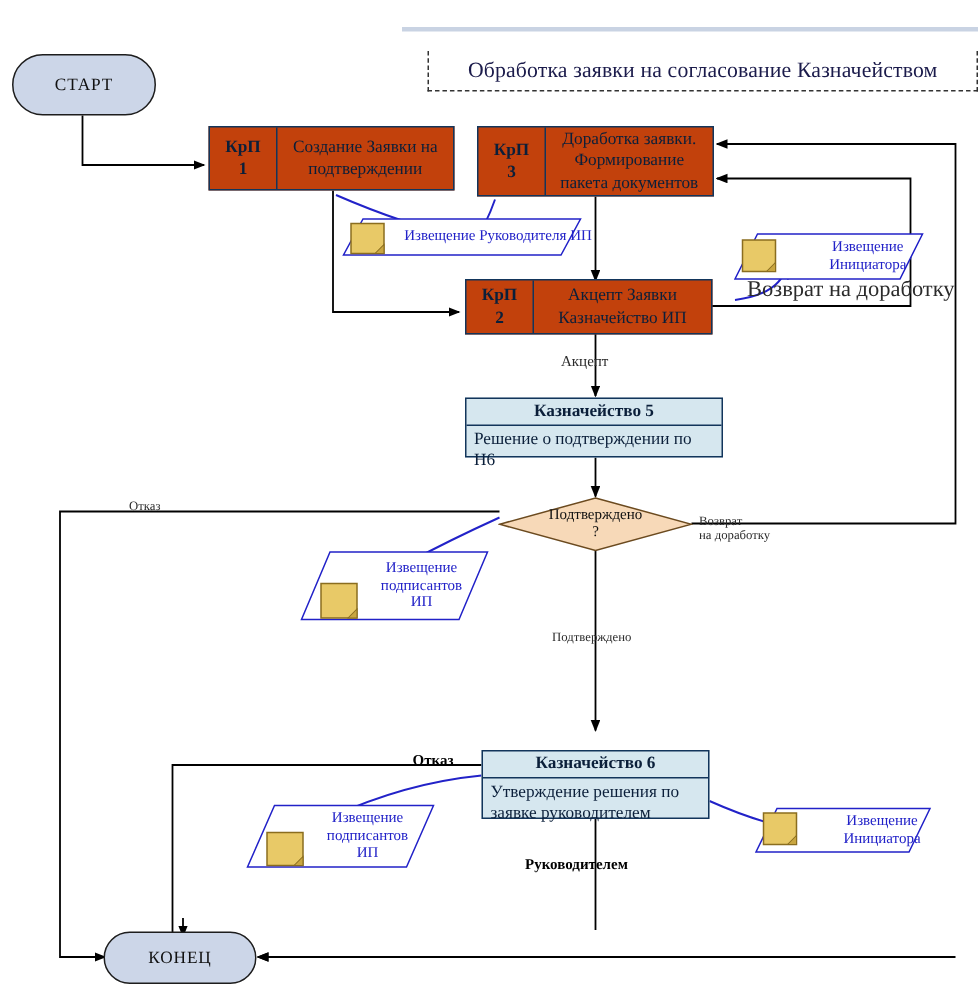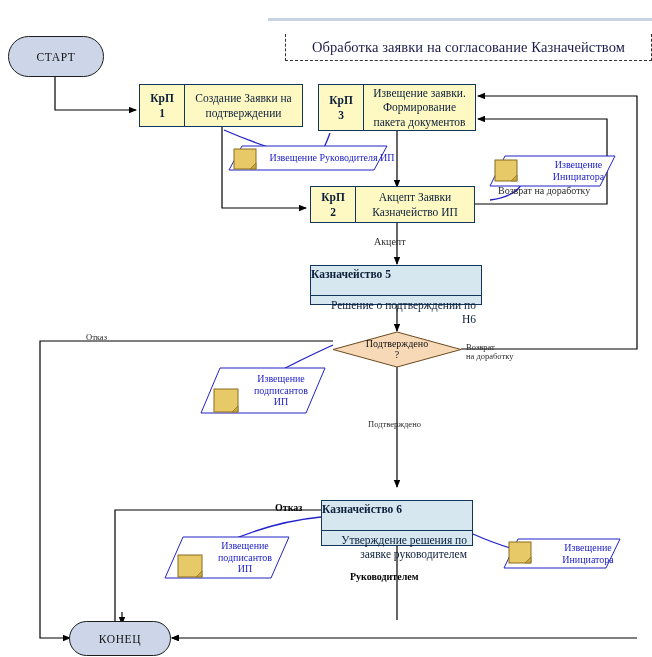--- a/index.html
+++ b/index.html
@@ -15,31 +15,31 @@
              border:1px dashed #333;border-top:none;box-sizing:border-box;
              display:flex;align-items:center;justify-content:center;}
   .title-box .t{font-size:14.5px;color:#1b1b4b;white-space:nowrap;letter-spacing:.1px;}
 
   
   .terminal{border:1px solid #1d1d1d;background:#ccd6e8;border-radius:22px;
             display:flex;align-items:center;justify-content:center;}
   .terminal span{font-size:11.5px;color:#111;letter-spacing:.6px;}
 
   
-  .proc{border:1px solid #12355b;background:#fef9c3;display:flex;}
+  .proc{border:1px solid #12355b;background:#c2410c;display:flex;}
   .proc .code{width:44px;border-right:1px solid #12355b;display:flex;flex-direction:column;
               align-items:center;justify-content:center;font-weight:bold;font-size:11.5px;color:#0b1f3a;line-height:1.25;}
   .proc .body{flex:1;display:flex;align-items:center;justify-content:center;text-align:center;
               font-size:11.5px;color:#0b1f3a;line-height:1.22;padding:0 4px;}
 
   
   .hproc{border:1px solid #12355b;background:#d6e7ef;display:flex;flex-direction:column;}
-  .hproc .hd{border-bottom:1px solid #12355b;text-align:left;font-weight:bold;font-size:11.5px;
-             color:#0b1f3a;padding:2px 0 15px;}
-  .hproc .bd{flex:1;display:flex;align-items:center;justify-content:center;text-align:right;
+  .hproc .hd{border-bottom:1px solid #12355b;text-align:center;font-weight:bold;font-size:11.5px;
+             color:#0b1f3a;padding:2px 0 3px;}
+  .hproc .bd{flex:1;display:flex;align-items:center;justify-content:center;text-align:left;
              font-size:11.5px;color:#0b1f3a;line-height:1.22;padding:2px 5px;}
 
   
   .diamond-wrap{position:absolute;}
   .diamond-txt{position:absolute;left:0;top:0;width:100%;height:100%;
                display:flex;flex-direction:column;align-items:center;justify-content:center;
                font-size:10px;color:#111;line-height:1.05;}
 
   
   .doc{position:absolute;}
@@ -160,21 +160,21 @@
       <span>1</span>
     </div>
     <div class="body">Создание Заявки на подтверждении</div>
   </div>
 
   <div class="node proc" style="left:318px;top:84px;width:158px;height:47px;">
     <div class="code">
       <span>КрП</span>
       <span>3</span>
     </div>
-    <div class="body">Извещение заявки. Формирование пакета документов</div>
+    <div class="body">Доработка заявки. Формирование пакета документов</div>
   </div>
 
   <div class="node proc" style="left:310px;top:186px;width:165px;height:37px;">
     <div class="code">
       <span>КрП</span>
       <span>2</span>
     </div>
     <div class="body">Акцепт Заявки Казначейство ИП</div>
   </div>
 
@@ -254,21 +254,21 @@
       <path d="M22,25 L28,19 L28,25 z" fill="#c9a640" stroke="#8a6d1f" stroke-width="0.7"></path>
     </svg>
     <div class="ptxt" style="padding-left:26px;">
       <span>Извещение</span>
       <span>Инициатора</span>
     </div>
   </div>
 
   <div class="lbl" style="left:374px;top:236px;font-size:10px;">Акцепт</div>
 
-  <div class="lbl" style="left:498px;top:185px;font-size:10px;">Возврат на доработку</div>
+  <div class="lbl" style="left:498px;top:185px;font-size:15px;">Возврат на доработку</div>
 
   <div class="lbl" style="left:86px;top:332px;">Отказ</div>
 
   <div class="lbl c" style="left:466px;top:343px;width:56px;">
     <span>Возврат</span><br>
     <span>на доработку</span>
   </div>
 
   <div class="lbl" style="left:368px;top:419px;">Подтверждено</div>
 

